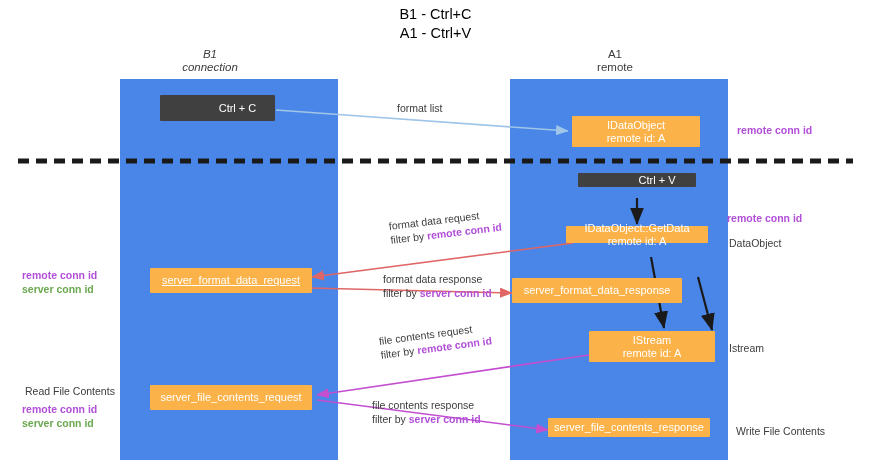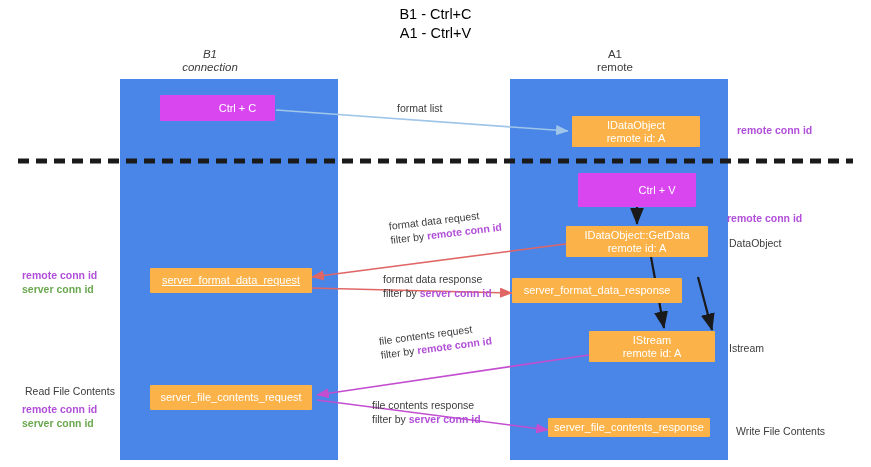--- a/index.html
+++ b/index.html
@@ -14,21 +14,21 @@
 
   .colhead{position:absolute;text-align:center;font-size:11.5px;line-height:13px;color:#3c3c3c;}
   .colhead .l1{display:block;}
   .colhead .l2{display:block;}
 
   .lane{position:absolute;background:#4a86e8;}
 
   .node{position:absolute;box-sizing:border-box;display:flex;flex-direction:column;
         align-items:center;justify-content:center;color:#ffffff;font-size:11px;
         line-height:13px;text-align:center;border-radius:1px;}
-  .node.green{background:#d946ef;padding-left:40px;}
+  .node.green{background:#404040;padding-left:40px;}
   .node.orange{background:#fbb249;text-align:center;}
   .node .ln{display:block;white-space:nowrap;}
 
   .edgelabel{position:absolute;font-size:10.5px;line-height:14px;color:#3c3c3c;white-space:nowrap;}
   .edgelabel .hi-purple{color:#b14fd8;font-weight:bold;}
   .edgelabel.rot{transform-origin:left top;}
 
   .sidelabel{position:absolute;font-size:10.5px;line-height:14px;white-space:nowrap;color:#3c3c3c;}
   .sidelabel .purple{color:#b14fd8;font-weight:bold;display:block;}
   .sidelabel .green{color:#6aa84f;font-weight:bold;display:block;}
@@ -95,25 +95,25 @@
 
   <div class="node green" style="left:160px;top:95px;width:115px;height:26px;">
     <span class="ln">Ctrl + C</span>
   </div>
 
   <div class="node orange" style="left:572px;top:116px;width:128px;height:31px;">
     <span class="ln">IDataObject</span>
     <span class="ln">remote id: A</span>
   </div>
 
-  <div class="node green" style="left:578px;top:173px;width:118px;height:34px;">
+  <div class="node green" style="left:578px;top:173px;width:118px;height:14px;">
     <span class="ln">Ctrl + V</span>
   </div>
 
-  <div class="node orange" style="left:566px;top:226px;width:142px;height:31px;">
+  <div class="node orange" style="left:566px;top:226px;width:142px;height:17px;">
     <span class="ln">IDataObject::GetData</span>
     <span class="ln">remote id: A</span>
   </div>
 
   <div class="node orange" style="left:150px;top:268px;width:162px;height:25px;text-decoration:underline;">
     <span class="ln">server_format_data_request</span>
   </div>
 
   <div class="node orange" style="left:512px;top:278px;width:170px;height:25px;">
     <span class="ln">server_format_data_response</span>

